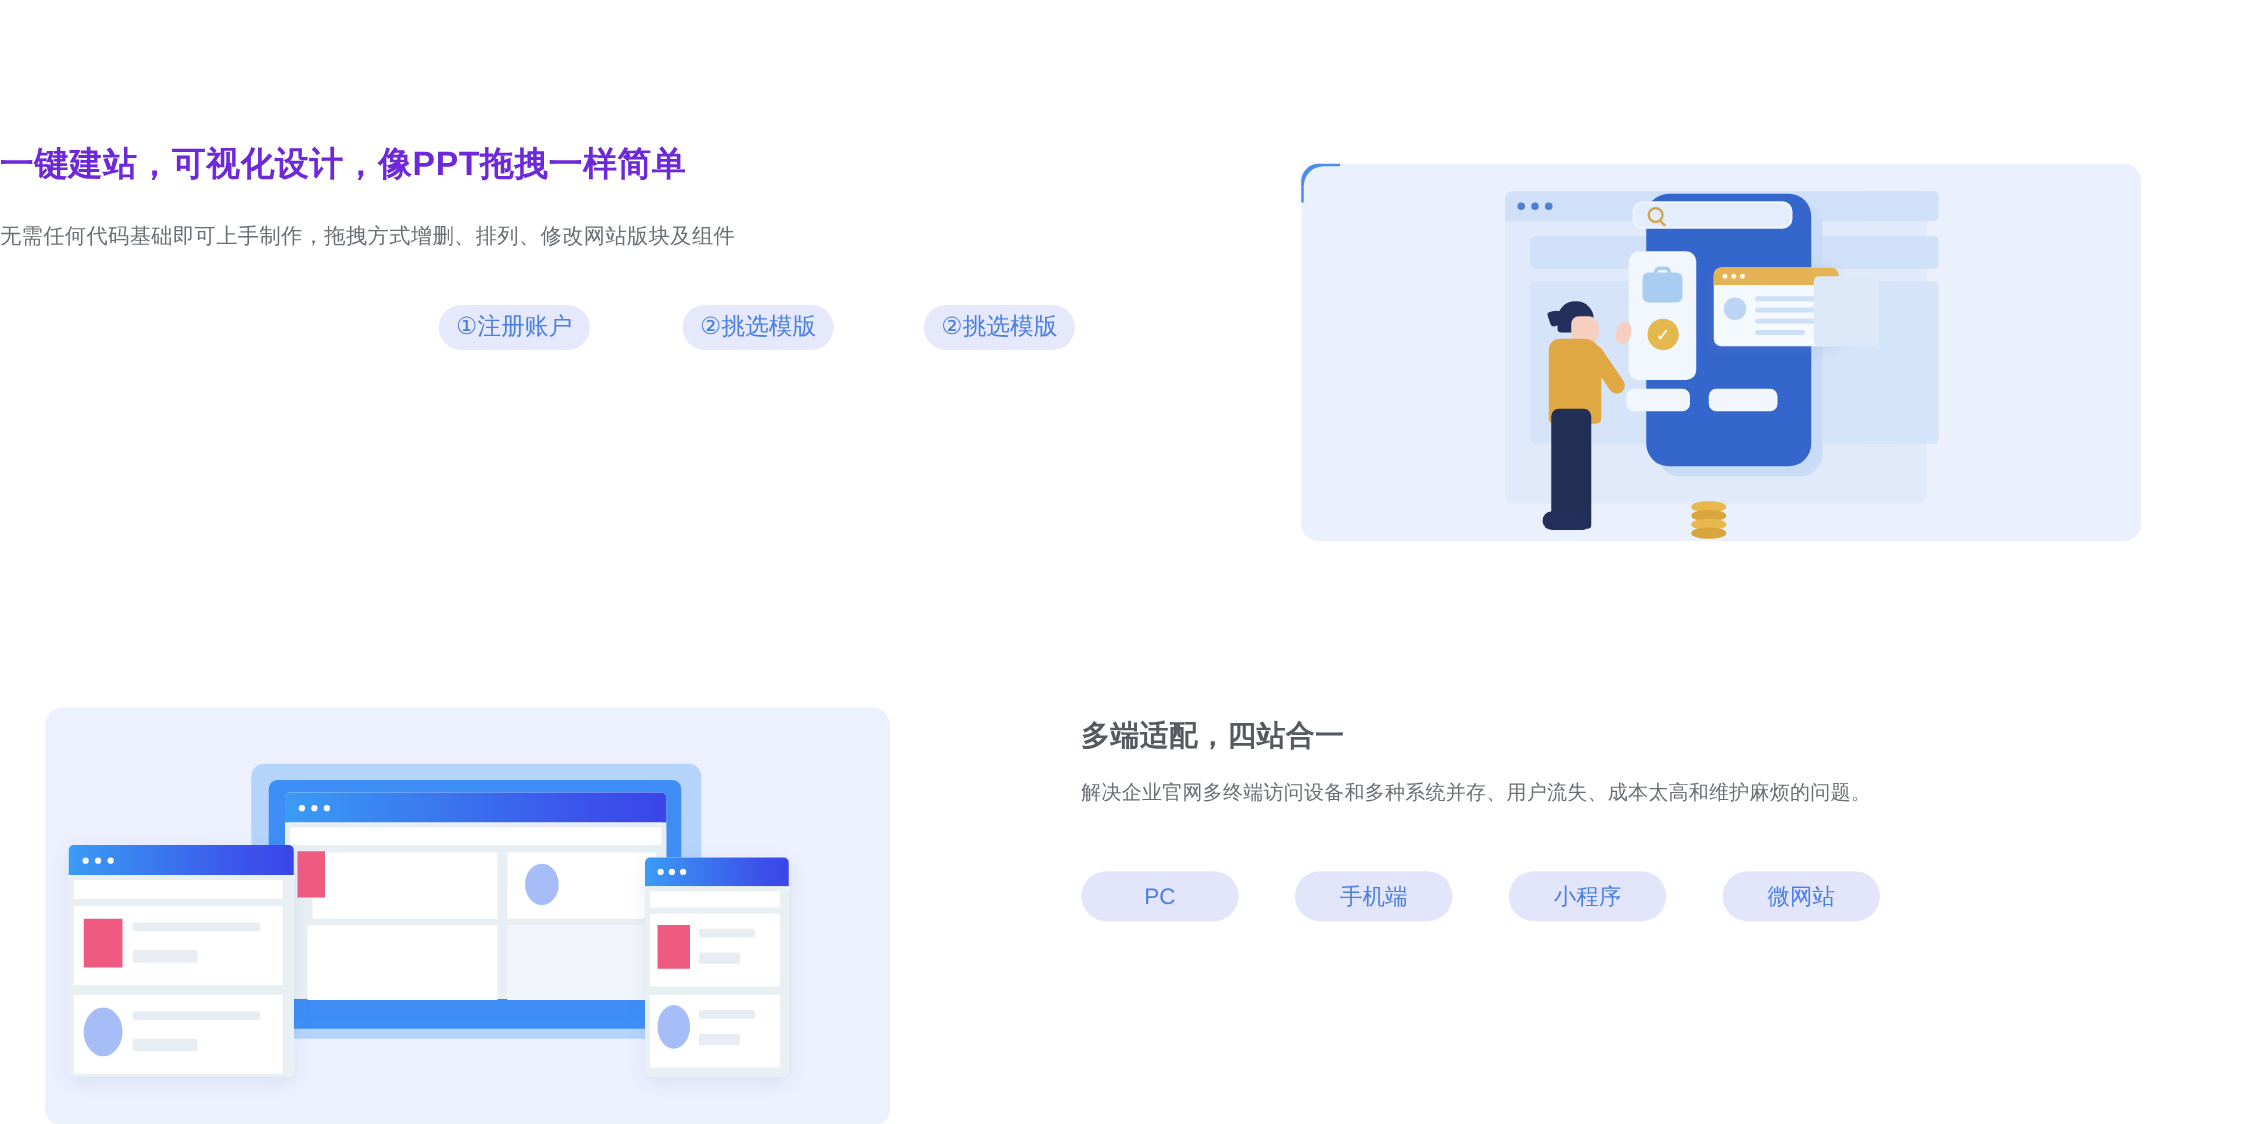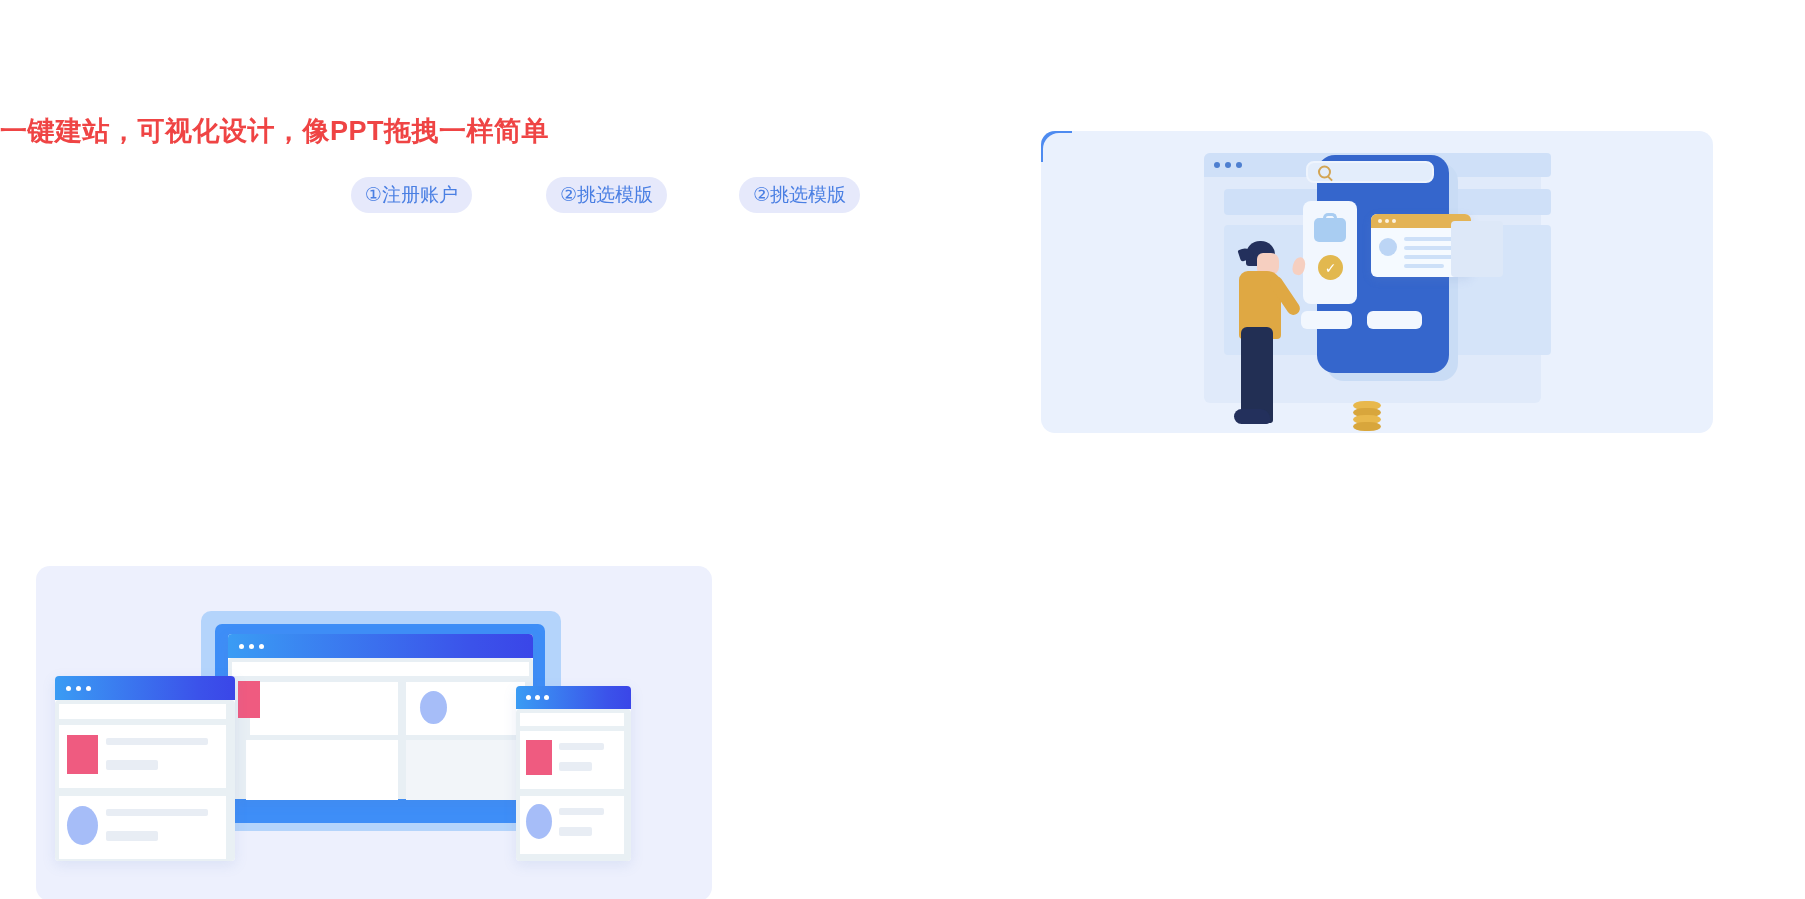--- a/index.html
+++ b/index.html
@@ -21,21 +21,21 @@
     font-weight: bold;
     color: #3a3a3a;
     letter-spacing: 0.5px;
   }
 
   
   .sec1-copy { position: absolute; left: 0px; top: 113px; width: 860px; }
   .h2 {
     font-size: 27px;
     font-weight: bold;
-    color: #ef4444;
+    color: #6d28d9;
     letter-spacing: .5px;
     margin-bottom: 28px;
   }
   .sub {
     font-size: 17px;
     color: #6a6f76;
     letter-spacing: .3px;
     margin-bottom: 44px;
   }
   .pill-row { display: flex; align-items: center; justify-content: flex-end; }
@@ -188,20 +188,21 @@
   .s2gap { width: 45px; }
 </style>
 </head>
 <body>
 
 <div class="page">
 
 
   <div class="sec1-copy">
     <div class="h2">一键建站，可视化设计，像PPT拖拽一样简单</div>
+    <div class="sub">无需任何代码基础即可上手制作，拖拽方式增删、排列、修改网站版块及组件</div>
     <div class="pill-row">
       <span class="pill-s1">①注册账户</span>
       <span class="pill-gap-a"></span>
       <span class="pill-s1">②挑选模版</span>
       <span class="pill-gap-b"></span>
       <span class="pill-s1">②挑选模版</span>
     </div>
   </div>
 
   <div class="illus-card" id="illus1">
@@ -324,14 +325,27 @@
       <div class="gray-line" style="left:43px; top:57px; width:45px; height:7px;"></div>
       <div class="gray-line" style="left:43px; top:76px; width:33px; height:9px;"></div>
       <div class="panel" style="left:4px; top:110px; width:104px; height:58px;"></div>
       <div class="blue-ell" style="left:10px; top:118px; width:26px; height:35px;"></div>
       <div class="gray-line" style="left:43px; top:122px; width:45px; height:7px;"></div>
       <div class="gray-line" style="left:43px; top:141px; width:33px; height:9px;"></div>
     </div>
 
   </div>
 
+  <div class="sec2-copy">
+    <div class="h2b">多端适配，四站合一</div>
+    <div class="subb">解决企业官网多终端访问设备和多种系统并存、用户流失、成本太高和维护麻烦的问题。</div>
+    <div class="pill-s2-row">
+      <span class="pill-s2">PC</span>
+      <span class="s2gap"></span>
+      <span class="pill-s2">手机端</span>
+      <span class="s2gap"></span>
+      <span class="pill-s2">小程序</span>
+      <span class="s2gap"></span>
+      <span class="pill-s2">微网站</span>
+    </div>
+  </div>
 
 </div>
 
 </body></html>

